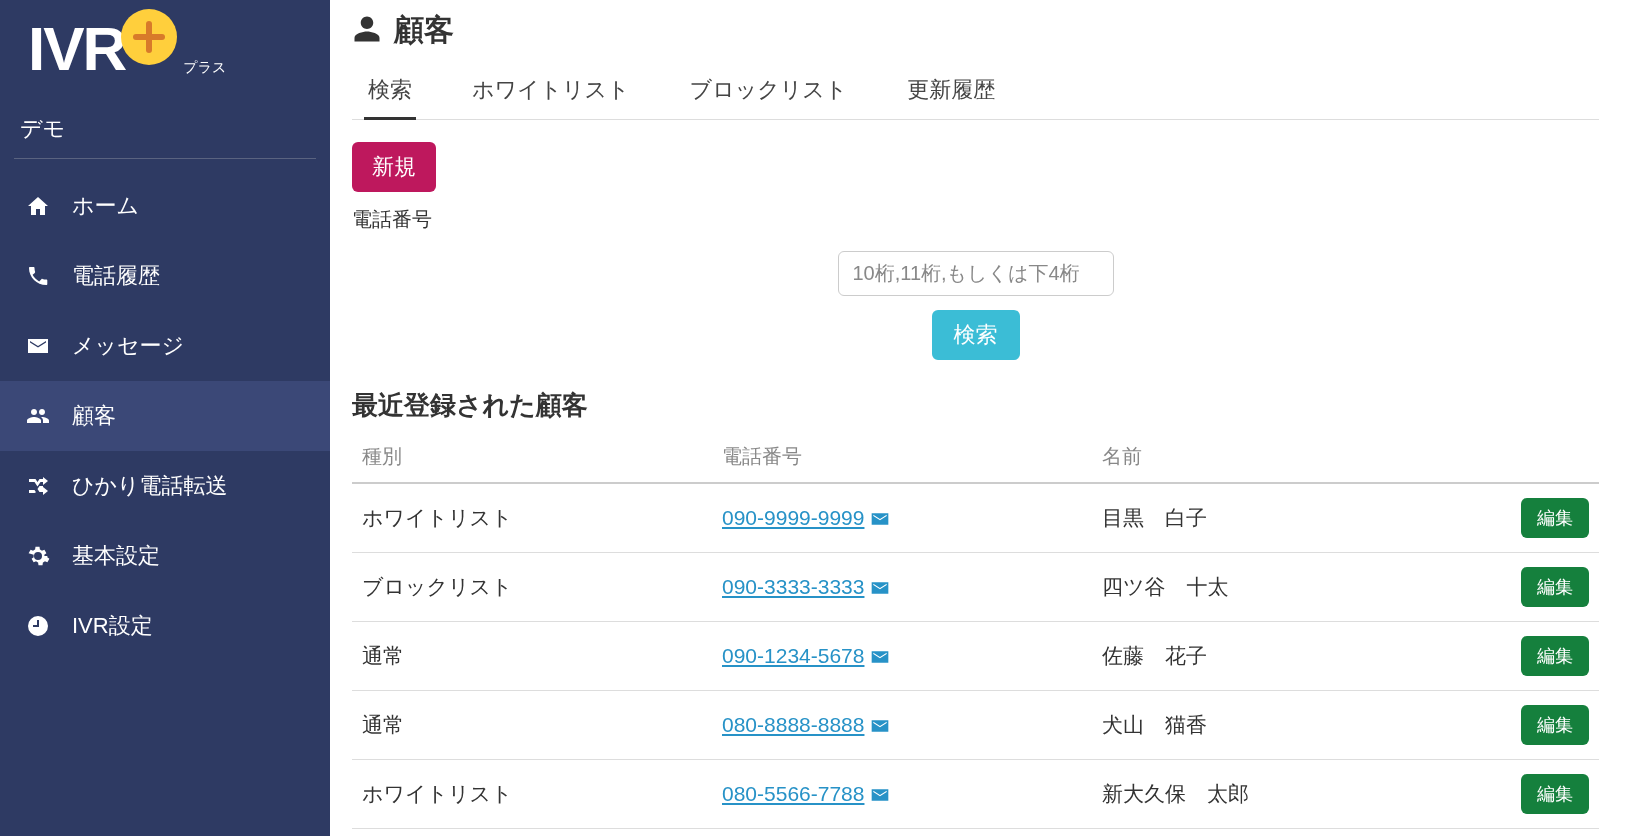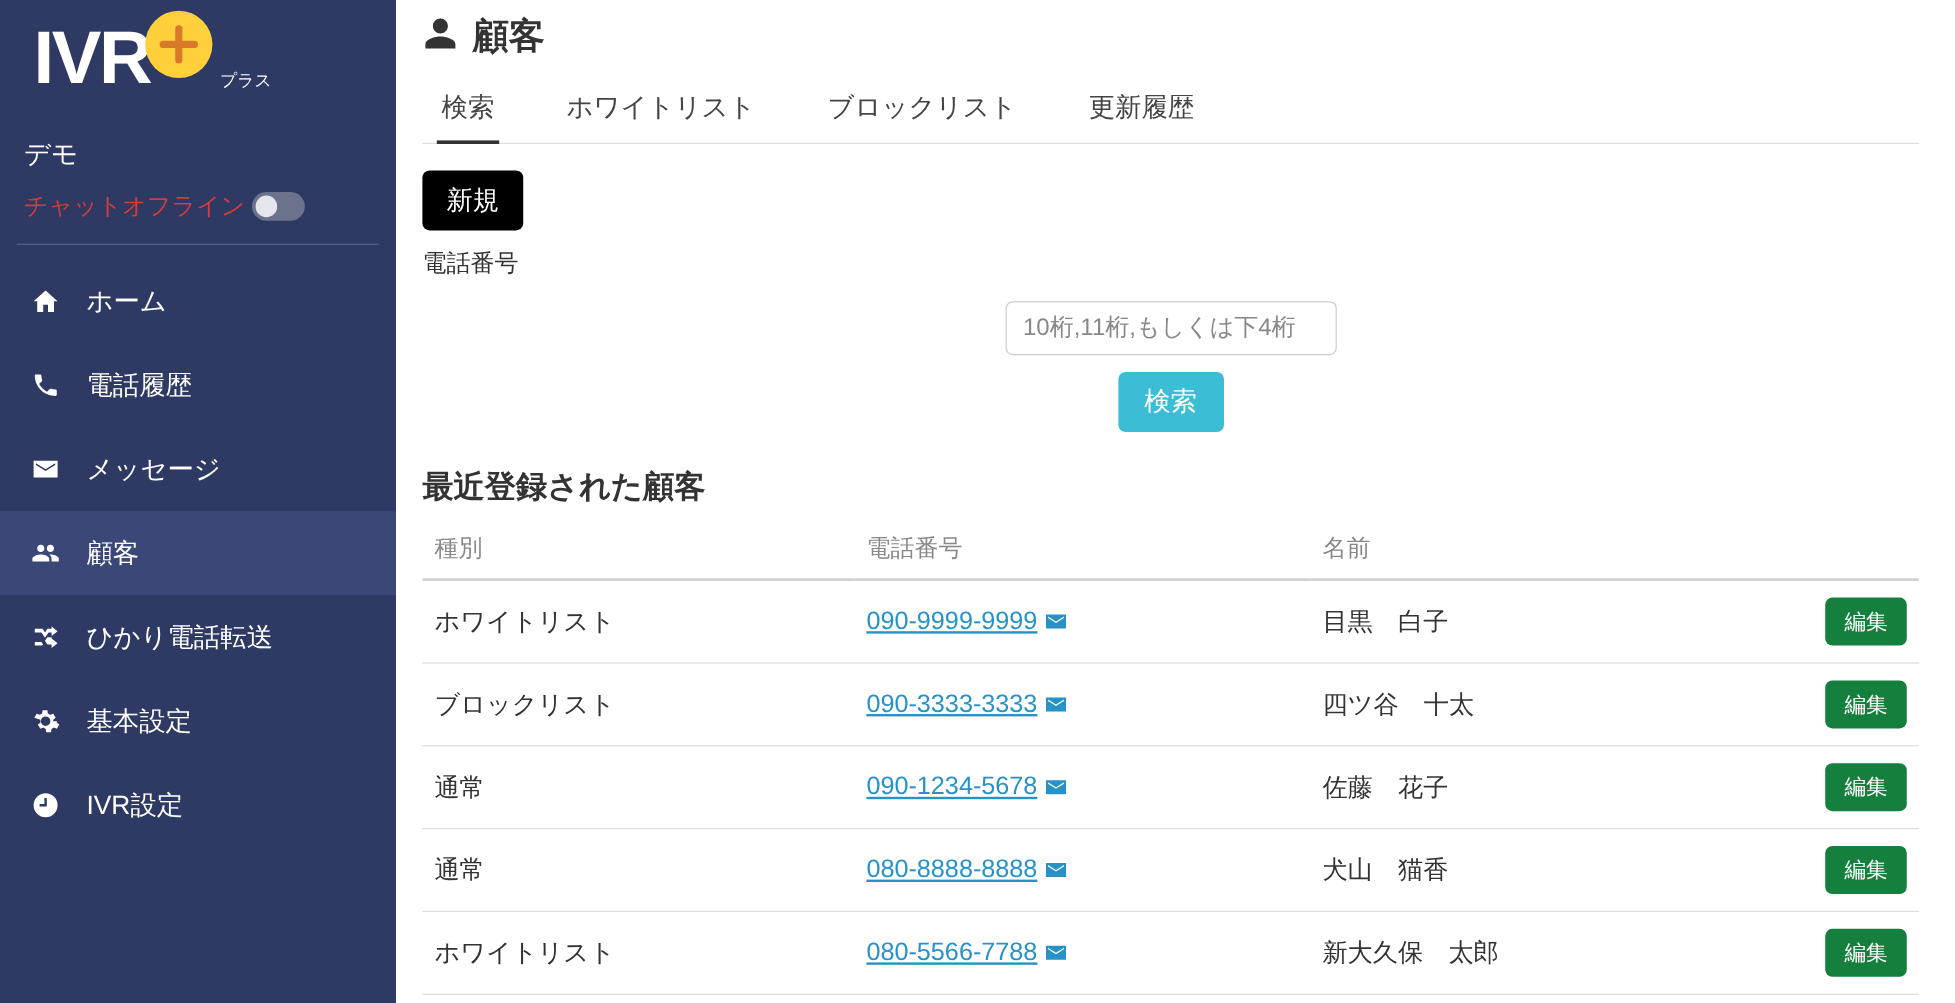--- a/index.html
+++ b/index.html
@@ -151,21 +151,21 @@
   margin-bottom: -1px;
 }
 .tab.active {
   border-bottom-color: #333;
   font-weight: 500;
 }
 
 .btn-new {
   display: inline-block;
   margin-top: 22px;
-  background: #000000;
+  background: #be185d;
   color: #fff;
   font-size: 22px;
   font-weight: 500;
   border: none;
   padding: 10px 20px;
   border-radius: 6px;
   cursor: pointer;
 }
 .field-label {
   font-size: 20px;
@@ -258,24 +258,20 @@
 <body>
 
 <aside class="sidebar">
   <div class="logo-area">
     <span class="logo-text">IVR</span>
     <span class="logo-plus"></span>
     <span class="logo-sub">プラス</span>
   </div>
   <div class="sidebar-top">
     <div class="demo-label">デモ</div>
-    <div class="chat-row">
-      <span class="chat-label">チャットオフライン</span>
-      <span class="toggle"></span>
-    </div>
   </div>
   <div class="sidebar-divider"></div>
   <nav class="nav" id="nav-list">
       <div class="nav-item">
         <span class="nav-icon">
           <svg viewBox="0 0 24 24">
             <path d="M12 3l10 9h-3v9h-5v-6h-4v6H5v-9H2z"></path>
           </svg>
         </span>
         <span>ホーム</span>

